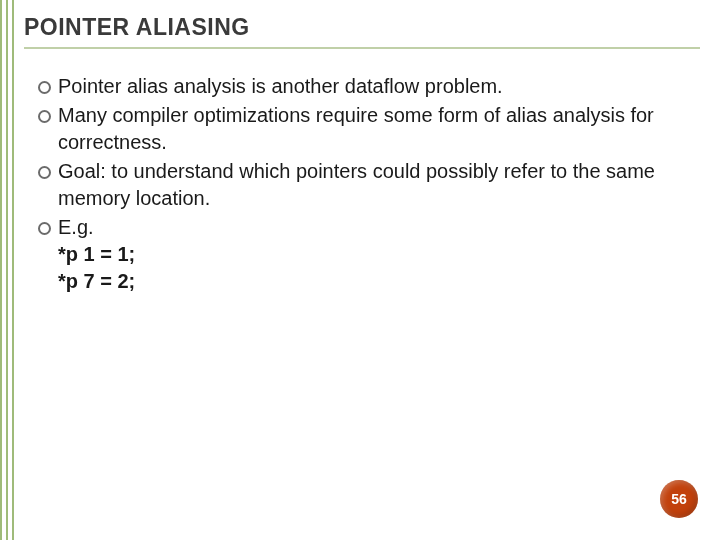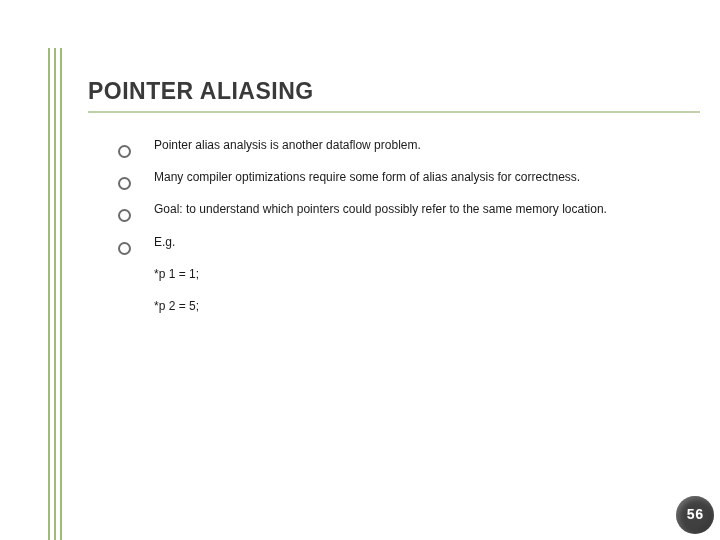--- a/index.html
+++ b/index.html
@@ -1,15 +1,15 @@
 <!DOCTYPE html>
 <html><head>
 <meta charset="utf-8">
 <style>
-  * { margin: 16px; padding: 0; box-sizing: border-box; }
+  * { margin: 0; padding: 0; box-sizing: border-box; }
   body {
     width: 720px;
     height: 540px;
     background: #ffffff;
     font-family: Arial, Helvetica, sans-serif;
     position: relative;
     overflow: hidden;
   }
   .stripe {
     position: absolute;
@@ -36,55 +36,55 @@
     padding-bottom: 6px;
     margin-bottom: 24px;
   }
   ul.bullets {
     list-style: none;
     padding-left: 14px;
   }
   ul.bullets > li {
     position: relative;
     padding-left: 20px;
-    font-size: 12px;
+    font-size: 20px;
     line-height: 1.35;
     color: #1a1a1a;
     margin-bottom: 2px;
   }
   ul.bullets > li::before {
     content: "";
     position: absolute;
     left: 0;
     top: 8px;
     width: 9px;
     height: 9px;
     border: 2px solid #6b6b6b;
     border-radius: 50%;
     background: transparent;
   }
   .sub {
     display: block;
+    font-weight: bold;
   }
   .badge {
     position: absolute;
     right: 22px;
     bottom: 22px;
     width: 38px;
     height: 38px;
     border-radius: 50%;
-    background: #404040;
+    background: #c2410c;
     box-shadow: inset -2px -2px 6px rgba(0,0,0,0.2), inset 2px 2px 6px rgba(255,255,255,0.3);
     display: flex;
     align-items: center;
     justify-content: center;
     color: #ffffff;
     font-size: 14px;
     font-weight: bold;
-    font-family: Liberation Mono, monospace;
   }
 </style>
 </head>
 <body>
 
 <div class="stripe s1"></div>
 <div class="stripe s2"></div>
 <div class="stripe s3"></div>
 
 <div class="content">
@@ -96,20 +96,20 @@
     </li>
     <li>
       <span>Many compiler optimizations require some form of alias analysis for correctness.</span>
     </li>
     <li>
       <span>Goal: to understand which pointers could possibly refer to the same memory location.</span>
     </li>
     <li>
       <span>E.g.</span>
       <span class="sub">*p 1 = 1;</span>
-      <span class="sub">*p 2 = 5;</span>
+      <span class="sub">*p 7 = 2;</span>
     </li>
   </ul>
 </div>
 
 <div class="badge">
   <span>56</span>
 </div>
 
 </body></html>

